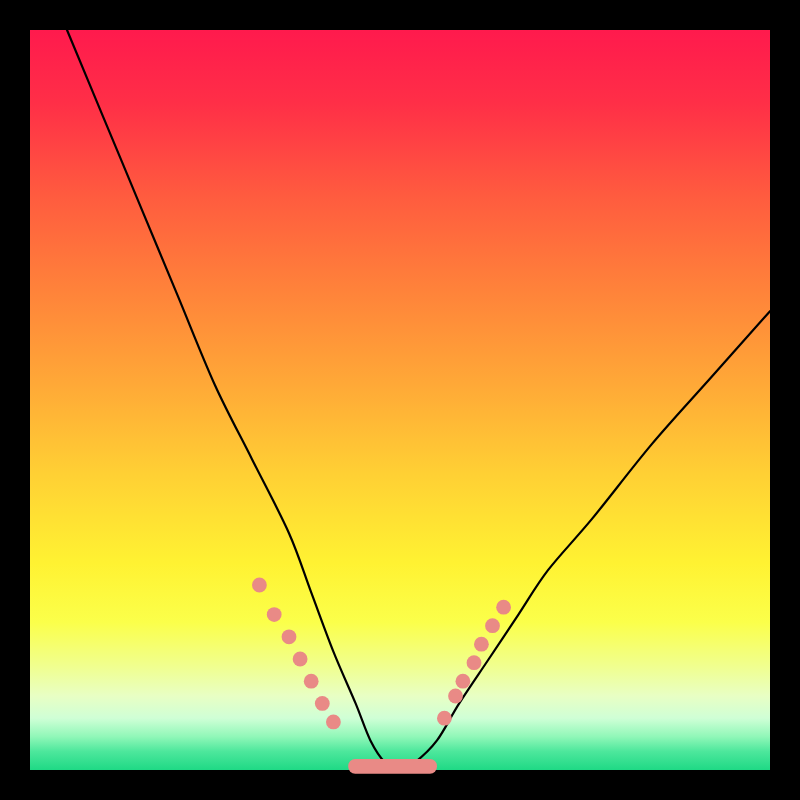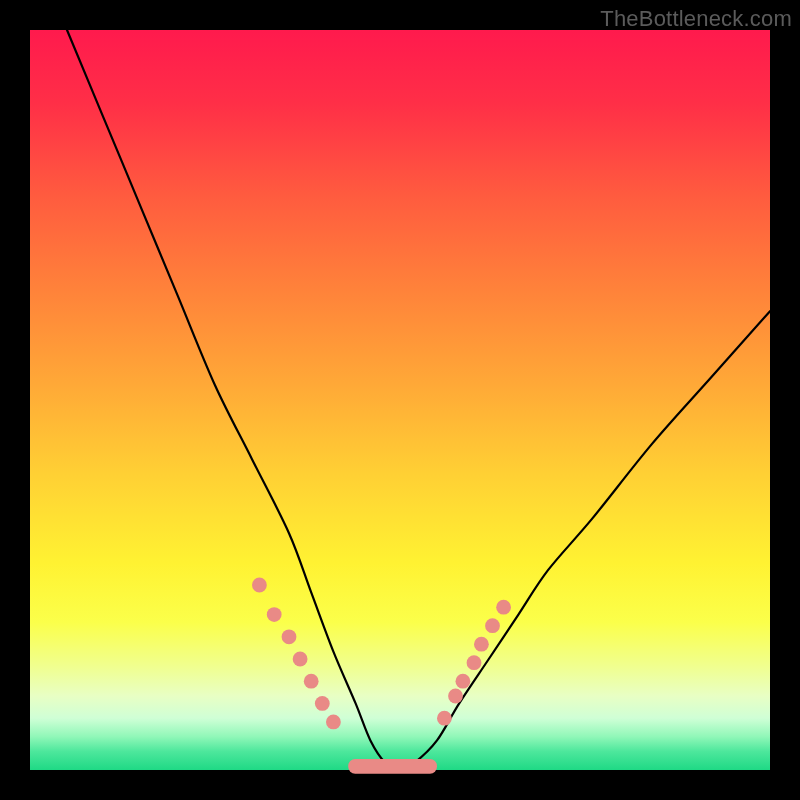--- a/index.html
+++ b/index.html
@@ -48,21 +48,20 @@
     letter-spacing: 0.2px;
     font-weight: 400;
     user-select: none;
   }
 </style>
 </head>
 <body>
 
 <div class="stage">
 
-  <div class="watermark">TheBottleneck.com</div>
 
   <div class="plot-area">
 
     <svg class="gradient-bg" viewBox="0 0 740 740" preserveAspectRatio="none">
       <defs>
         <linearGradient id="bg-grad" x1="0" y1="0" x2="0" y2="1">
         <stop offset="0%" stop-color="#ff1a4d"></stop>
             <stop offset="10%" stop-color="#ff2f47"></stop>
             <stop offset="22%" stop-color="#ff5a3f"></stop>
             <stop offset="35%" stop-color="#ff823a"></stop>

